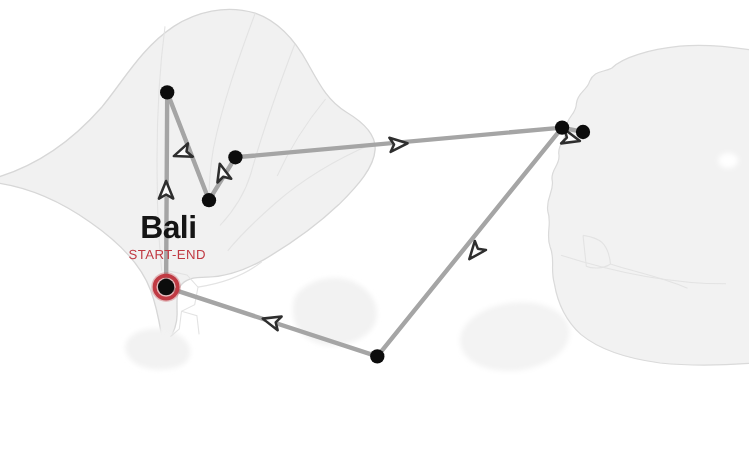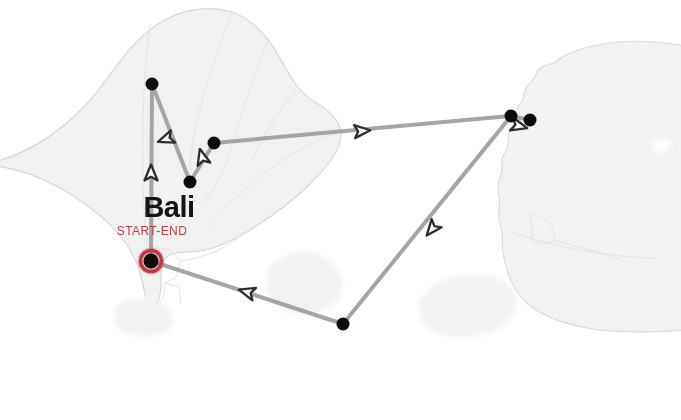--- a/index.html
+++ b/index.html
@@ -4,21 +4,21 @@
 <style>
   html,body{margin:0;padding:0;}
   body{
     width:681px;height:420px;overflow:hidden;background:#ffffff;
     font-family:"Liberation Sans",sans-serif;position:relative;
   }
   .stage{position:relative;width:681px;height:420px;}
   .stage svg{position:absolute;left:0;top:0;}
   .labels{position:absolute;left:0;top:0;width:100%;height:100%;pointer-events:none;}
   .place-title{
-    position:absolute;left:169px;top:193px;transform:translateX(-50%);
+    position:absolute;left:153px;top:193px;transform:translateX(-50%);
     font-size:29px;font-weight:800;letter-spacing:-0.5px;line-height:1;
   }
   .place-subtitle{
     position:absolute;left:152px;top:225px;transform:translateX(-50%);
     font-size:12px;font-weight:400;letter-spacing:0.4px;line-height:1;white-space:nowrap;
   }
 </style>
 </head>
 <body>
 

